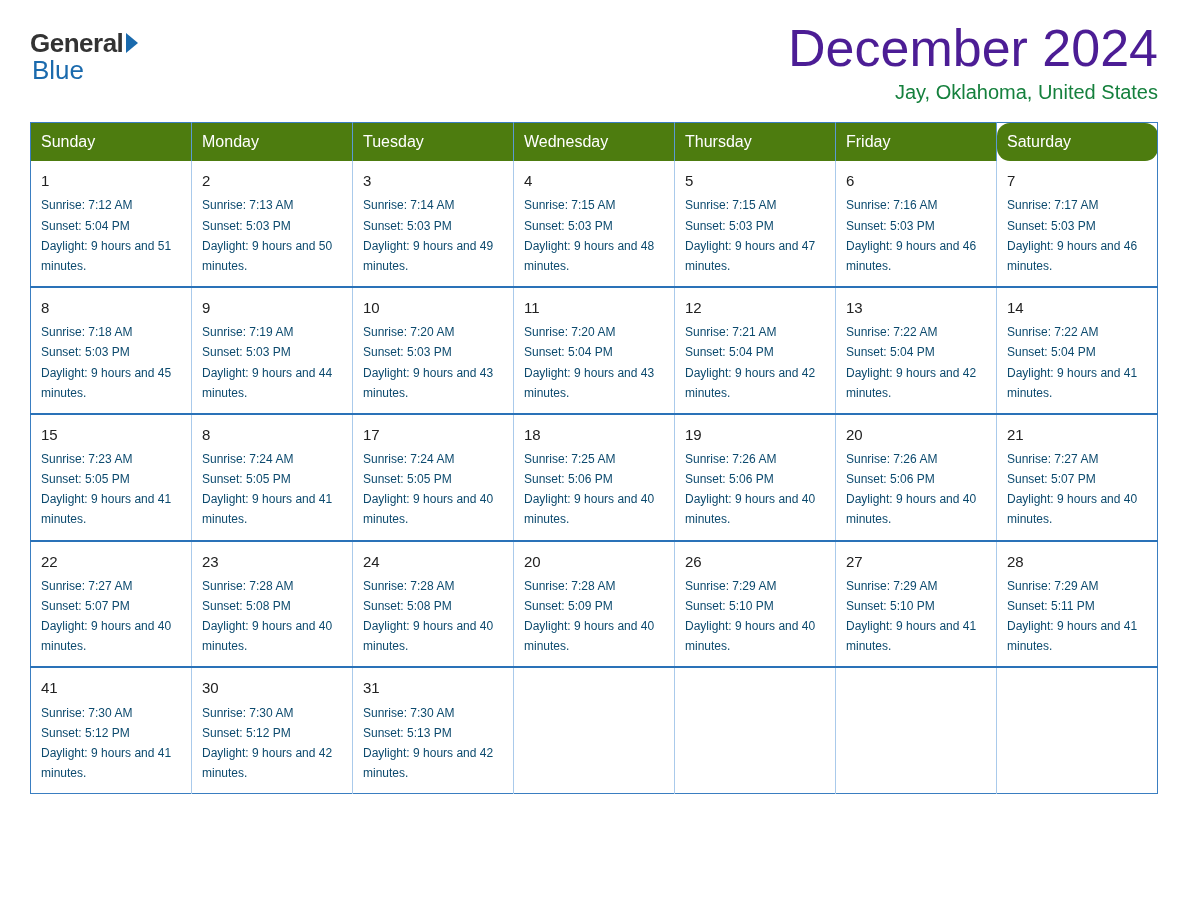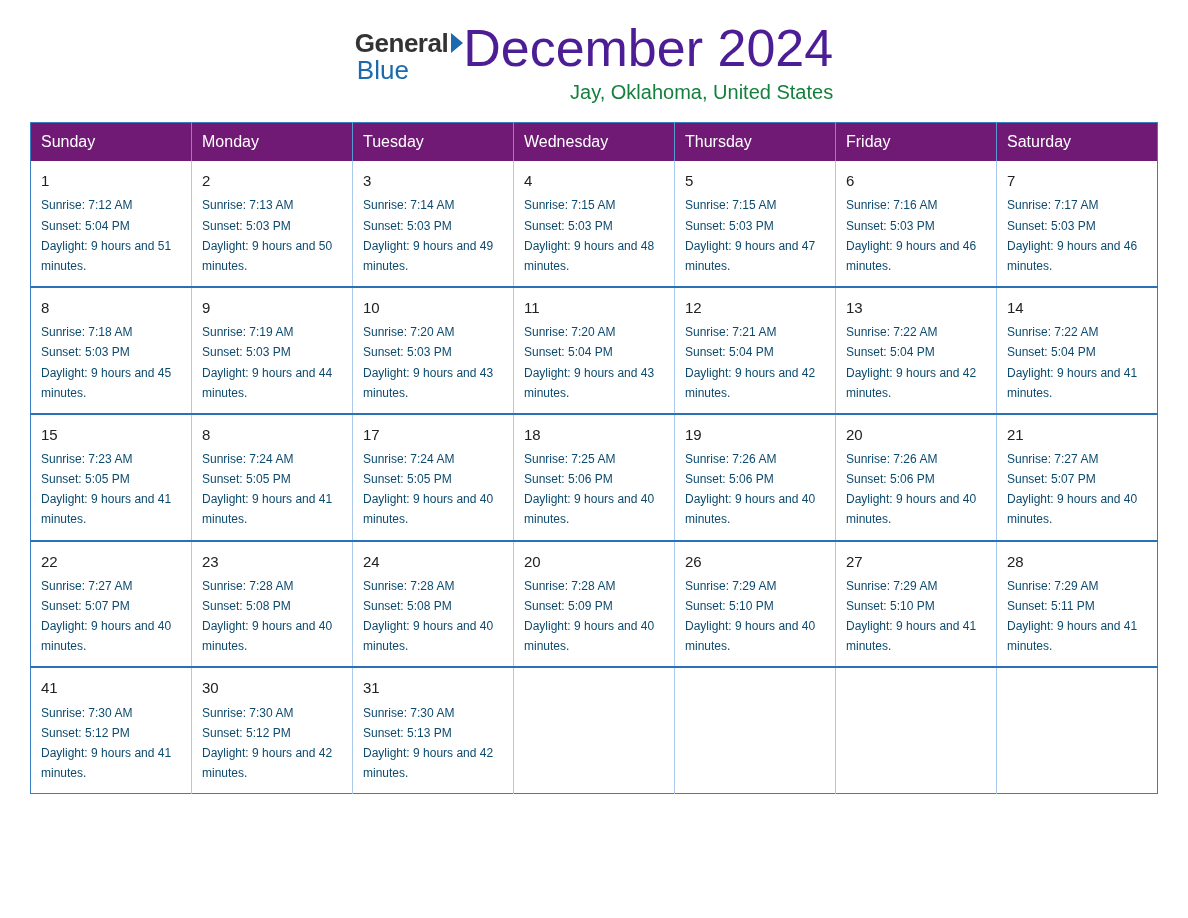--- a/index.html
+++ b/index.html
@@ -5,21 +5,21 @@
     * { margin: 0; padding: 0; box-sizing: border-box; }
     body {
       font-family: Arial, Helvetica, sans-serif;
       background: #fff;
       width: 1188px;
       min-height: 918px;
       padding: 20px 30px 30px 30px;
     }
     .header-area {
       display: flex;
-      justify-content: center;
+      justify-content: space-between;
       align-items: flex-start;
       margin-bottom: 18px;
     }
     .logo-container {
       display: flex;
       flex-direction: column;
       align-items: flex-start;
       padding-top: 8px;
     }
     .logo-text {
@@ -61,30 +61,31 @@
       font-size: 20px;
       color: #15803d;
       margin-top: 4px;
     }
     .calendar-table {
       width: 100%;
       border-collapse: collapse;
       border: 1px solid #3a7ec1;
     }
     .calendar-table thead tr th {
-      background-color: #701a75;
+      background-color: #4d7c0f;
       color: #fff;
       font-size: 16px;
       font-weight: normal;
       padding: 10px 10px;
       text-align: left;
       border-right: 1px solid #5a9ad4;
     }
     .calendar-table thead tr th:last-child {
       border-right: none;
+      border-radius: 13px;
     }
     .calendar-table tbody tr td {
       vertical-align: top;
       padding: 8px 10px 10px 10px;
       border-right: 1px solid #aacaeb;
       border-bottom: 2px solid #2a72b8;
       font-size: 13px;
       color: #333;
       line-height: 1.55;
       width: 14.28%;

